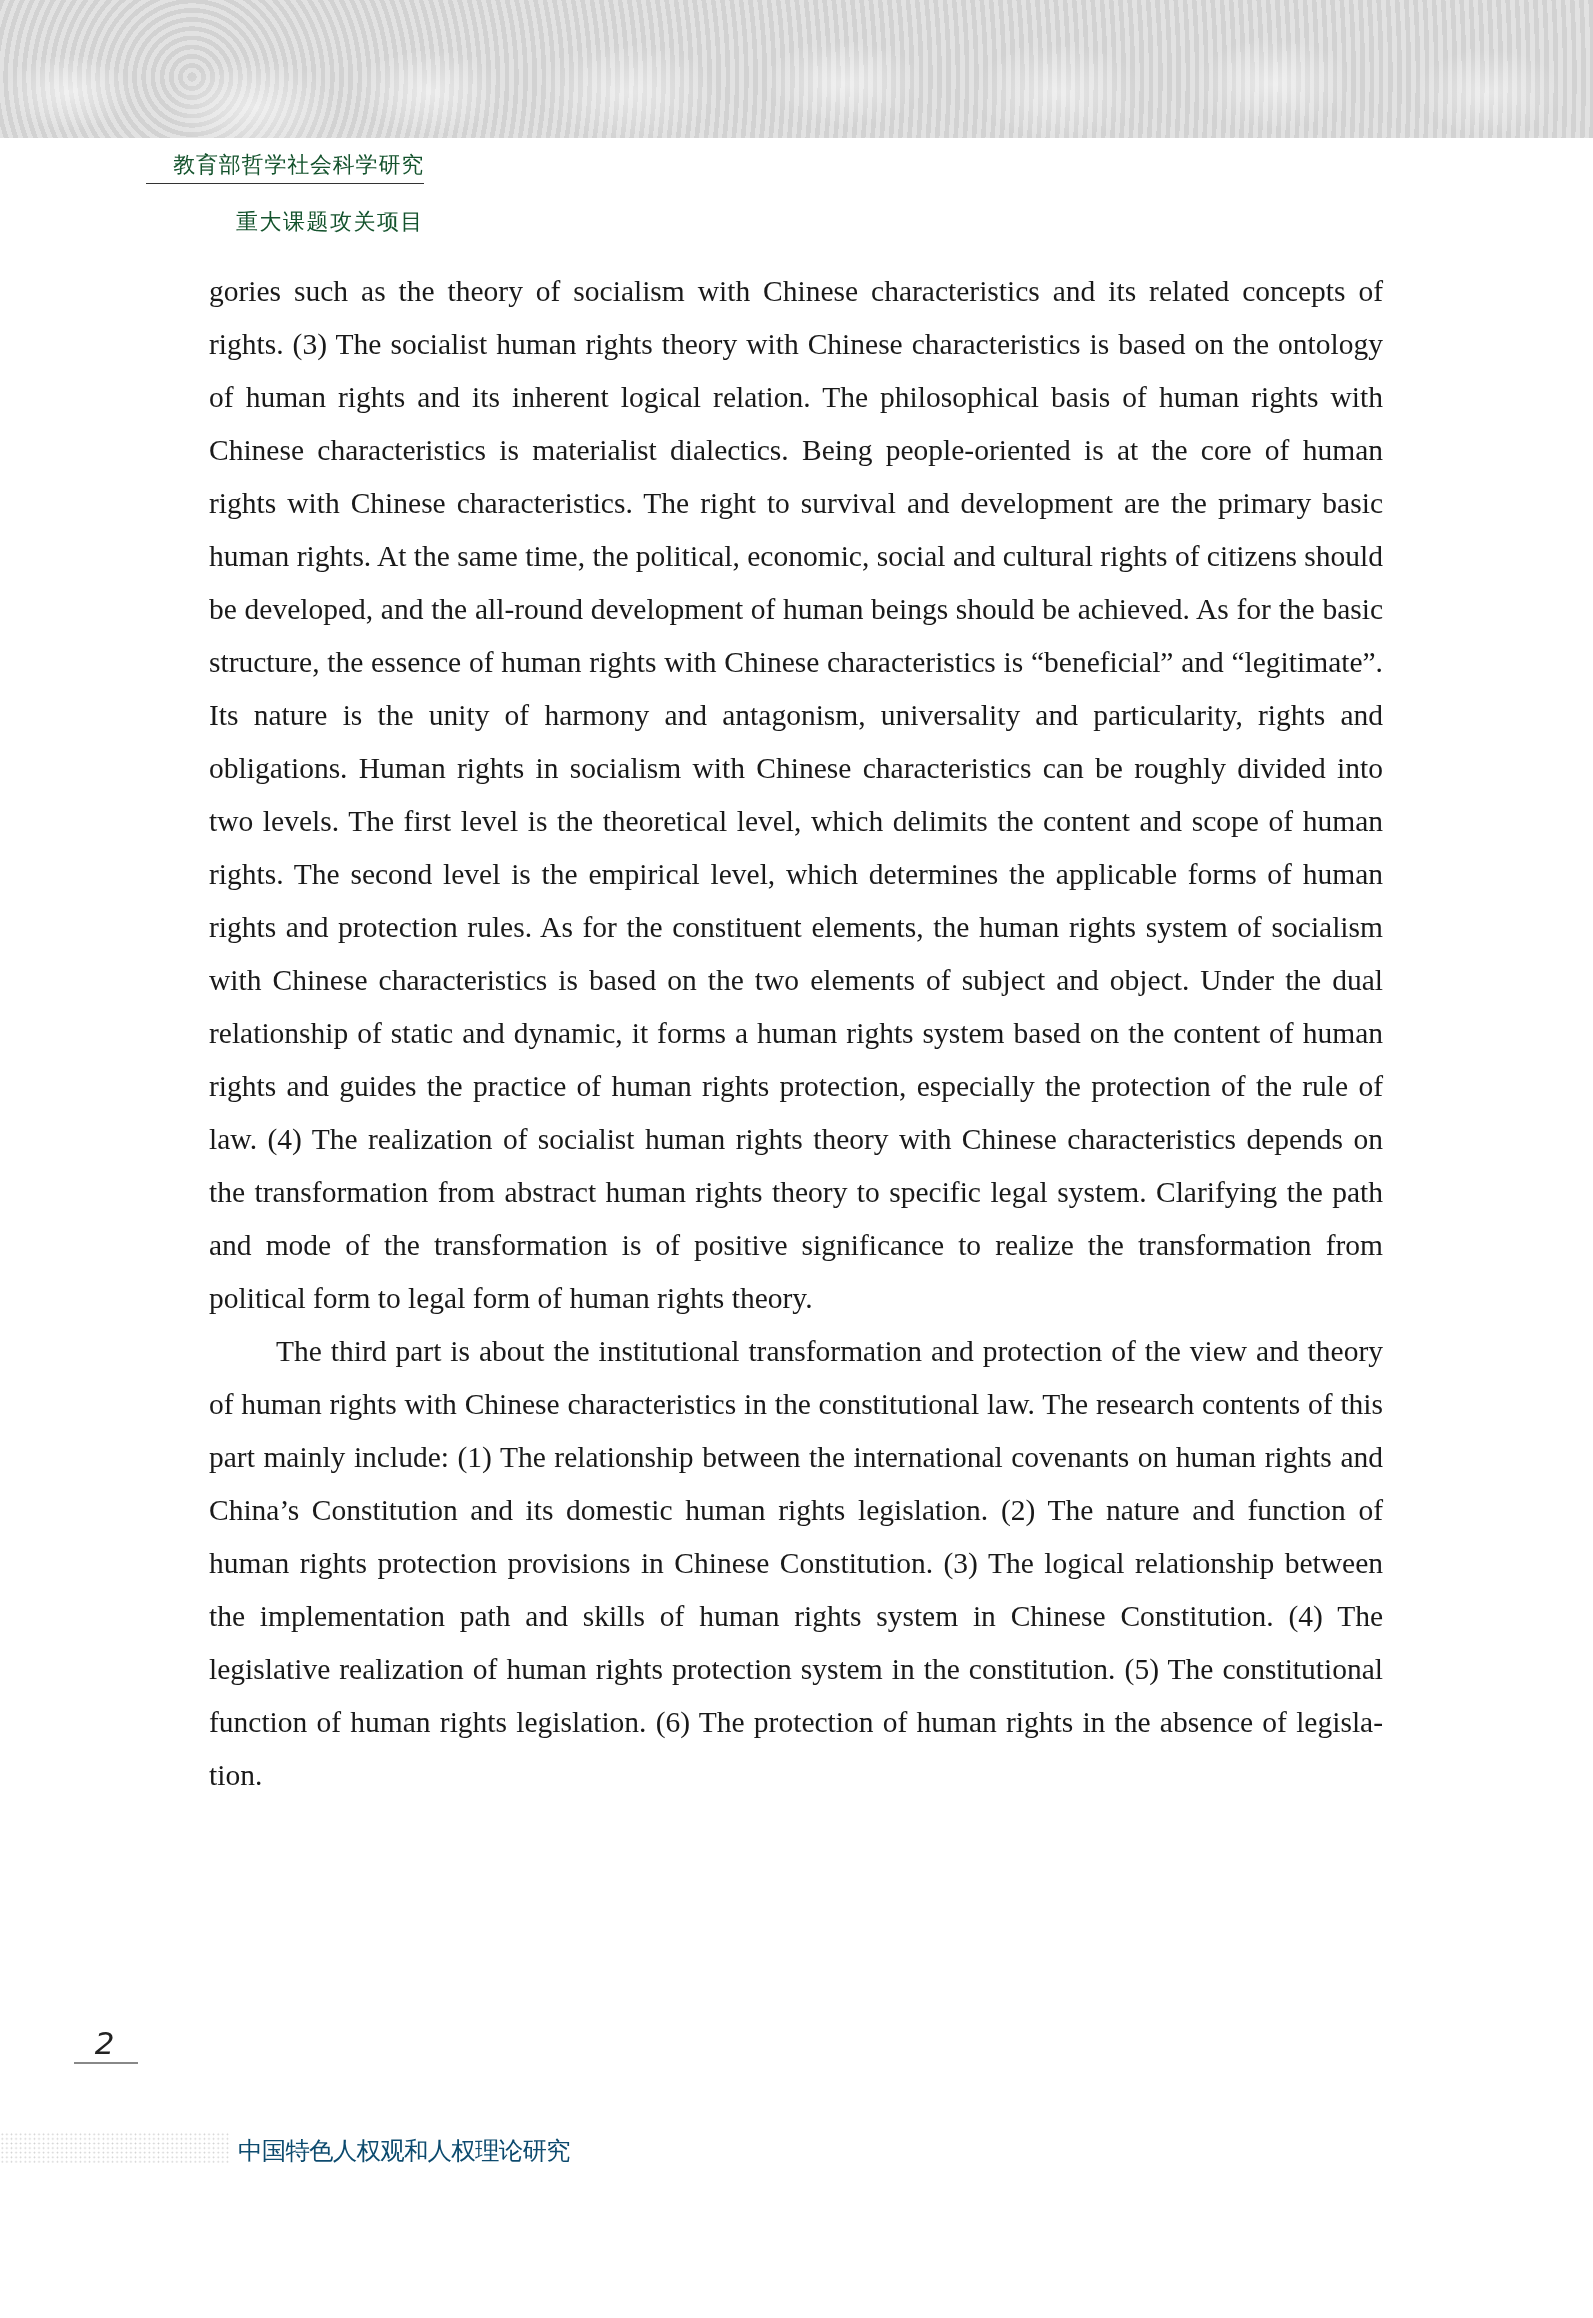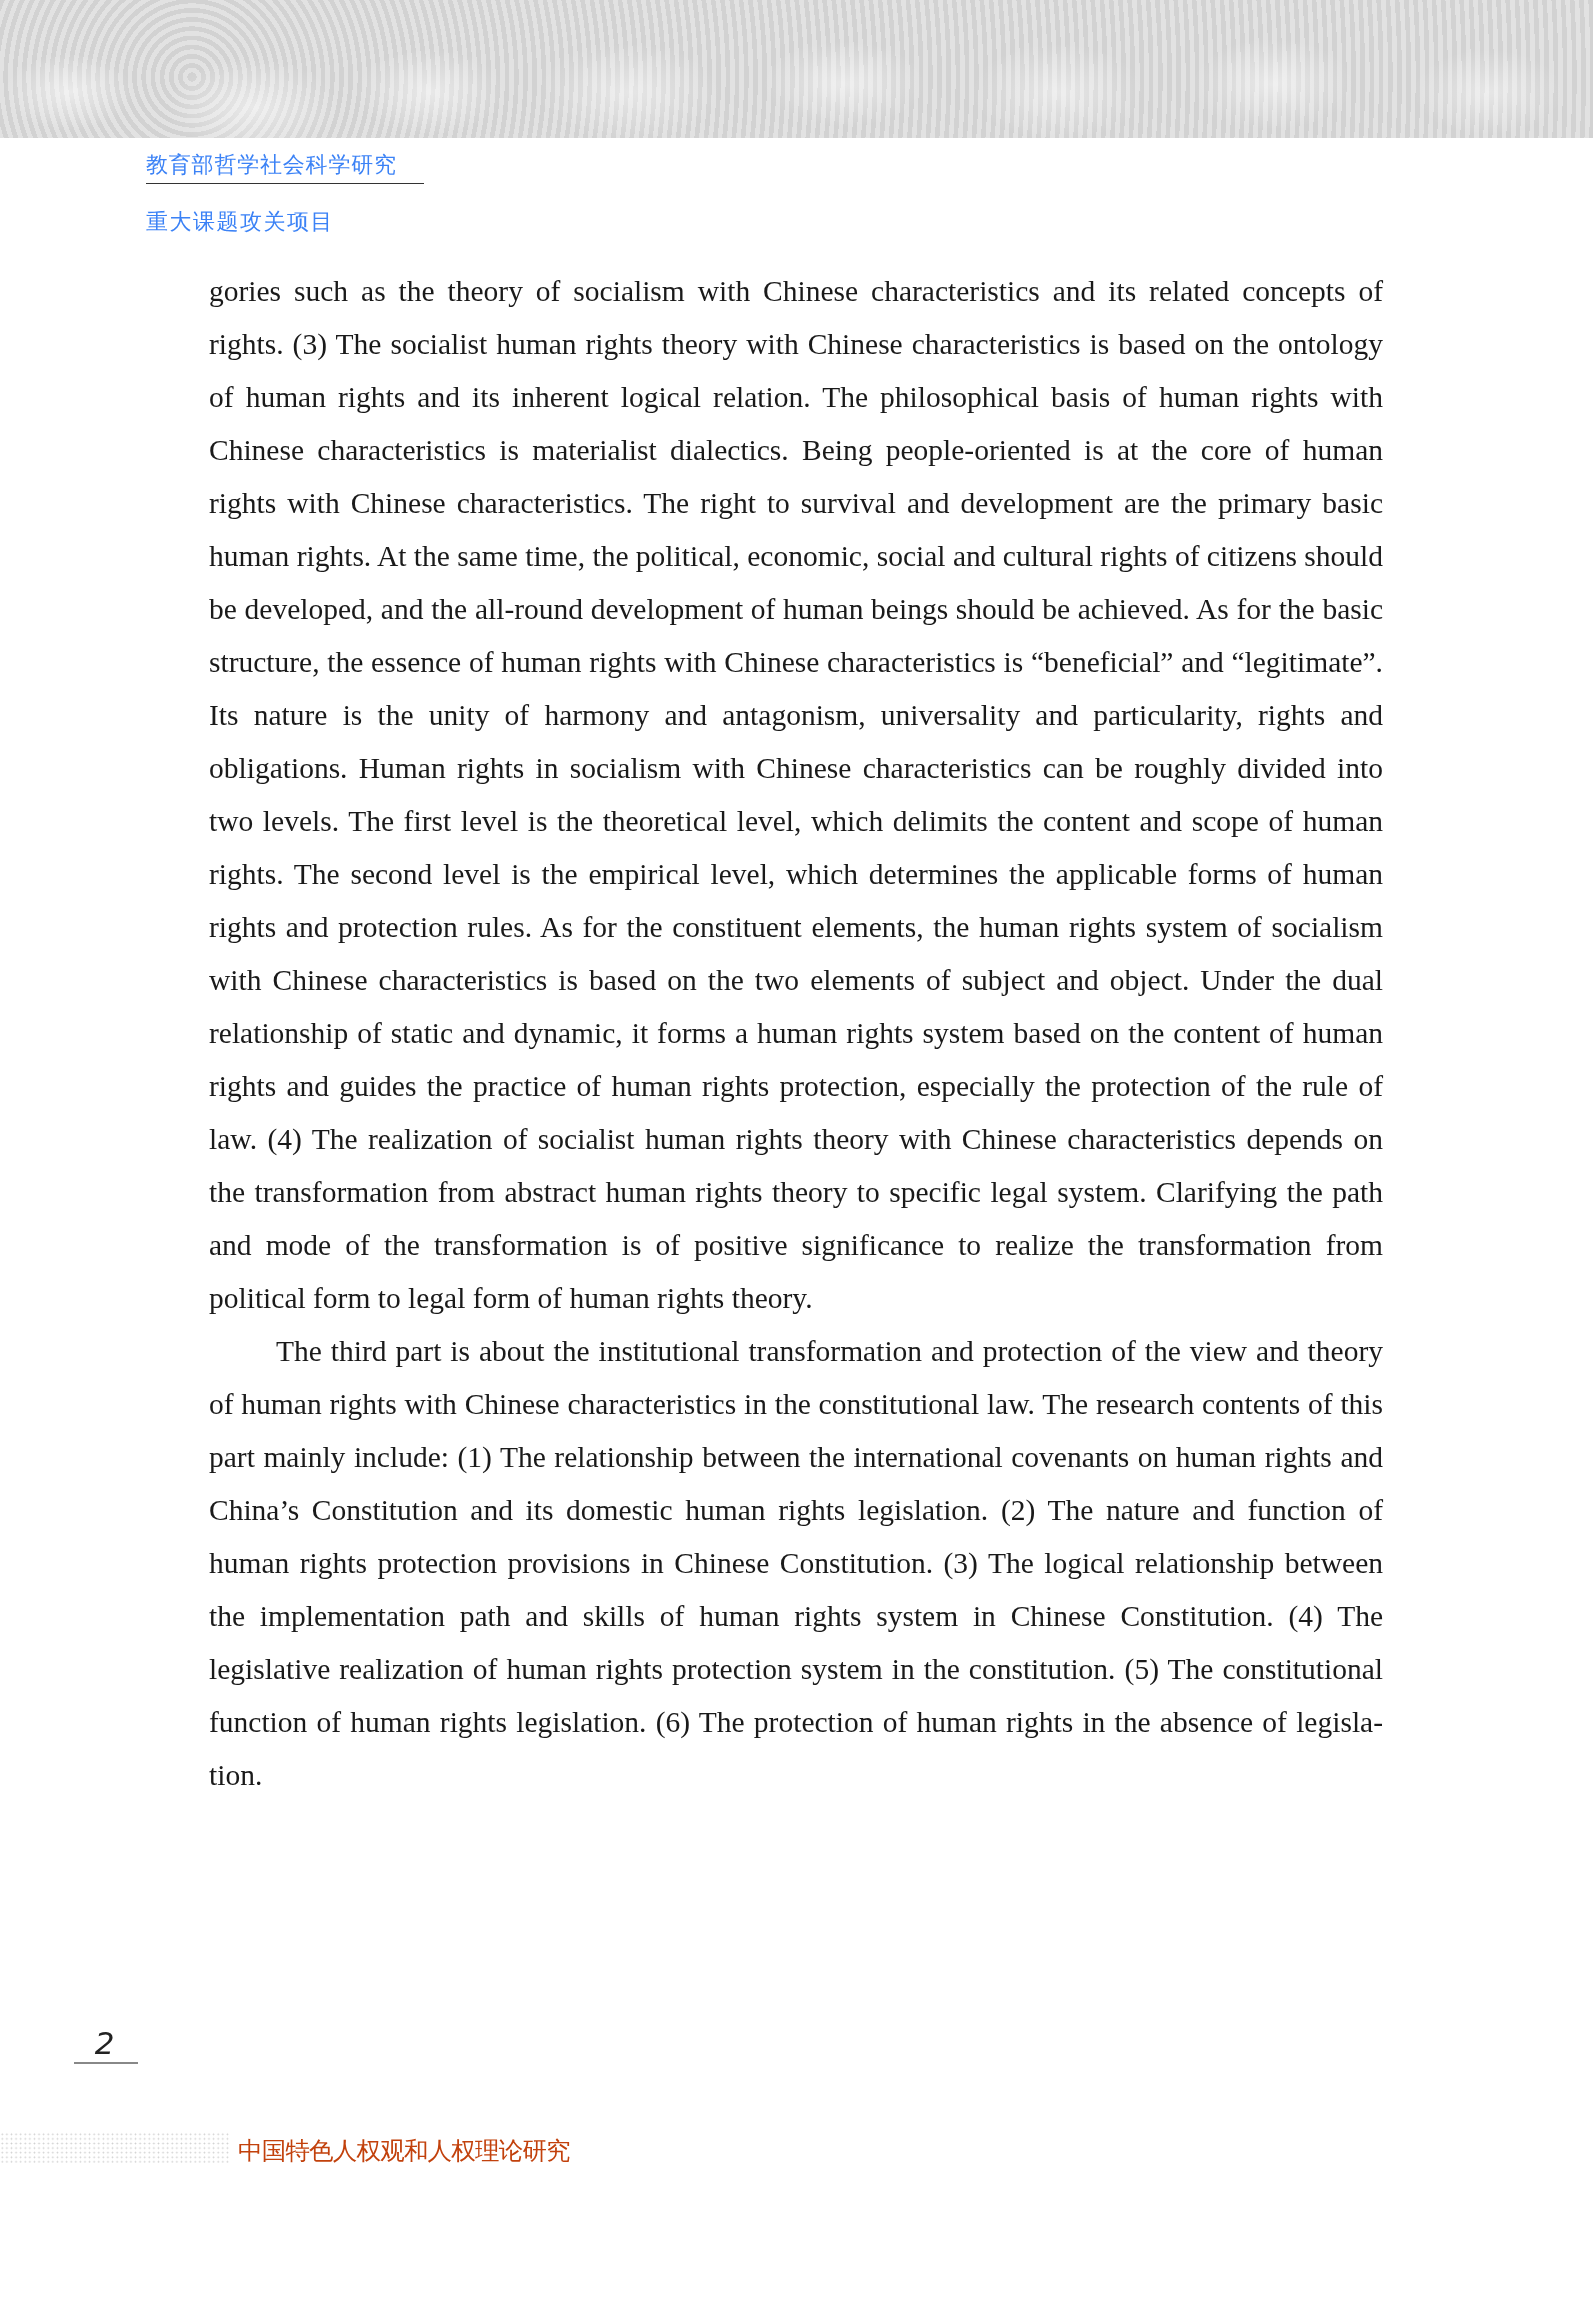--- a/index.html
+++ b/index.html
@@ -10,31 +10,31 @@
       radial-gradient(ellipse 123px 69px at 253px 107px, rgba(255,255,255,0.5), rgba(255,255,255,0) 70%),
       radial-gradient(ellipse 107px 61px at 430px 92px, rgba(255,255,255,0.5), rgba(255,255,255,0) 70%),
       radial-gradient(ellipse 130px 69px at 629px 92px, rgba(255,255,255,0.45), rgba(255,255,255,0) 70%),
       radial-gradient(ellipse 115px 61px at 844px 84px, rgba(255,255,255,0.5), rgba(255,255,255,0) 70%),
       radial-gradient(ellipse 123px 69px at 1058px 92px, rgba(255,255,255,0.45), rgba(255,255,255,0) 70%),
       radial-gradient(ellipse 115px 65px at 1273px 84px, rgba(255,255,255,0.5), rgba(255,255,255,0) 70%),
       radial-gradient(ellipse 107px 61px at 1488px 92px, rgba(255,255,255,0.45), rgba(255,255,255,0) 70%),
       repeating-radial-gradient(circle at 192px 77px, #d2d2d2 0 4.6px, #e2e2e2 4.6px 9.2px),
       #d9d9d9;
   }
-  .series { position:absolute; left:146px; top:150px; width:278px; text-align:left; font-family:"DejaVu Sans", sans-serif; color:#3b82f6; }
+  .series { position:absolute; left:146px; top:150px; width:278px; text-align:right; font-family:"DejaVu Sans", sans-serif; color:#14532d; }
   .series .l1 { font-size:22px; letter-spacing:0.8px; padding-bottom:3.1px; border-bottom:1.5px solid #333; }
   .series .l2 { font-size:22px; letter-spacing:1.5px; padding-top:3.1px;margin-top:20px; }
   .content { position:absolute; left:209px; top:265px; width:1174px; font-size:29.5px; line-height:53px; text-align:justify; }
   .content p { margin:0; hyphens:manual; }
   .content p.indent { text-indent:67px; }
   .page-num { position:absolute; left:74px; top:2025px; width:61px; text-align:center; font-family:"DejaVu Sans", sans-serif; font-style:italic; font-size:31px; color:#222; }
   .page-num-rule { position:absolute; left:74px; top:2062px; width:64px; height:1.5px; background:#888; }
   .dots { position:absolute; left:0; top:2132px; width:230px; height:31px;
     background-image: radial-gradient(circle, #cfcfcf 0.8px, transparent 1px); background-size:4.6px 4.6px; }
-  .book-title { position:absolute; left:238px; top:2134px; font-family:"DejaVu Sans", sans-serif; font-size:24.5px; color:#c2410c; letter-spacing:-0.8px; }
+  .book-title { position:absolute; left:238px; top:2134px; font-family:"DejaVu Sans", sans-serif; font-size:24.5px; color:#0c4a6e; letter-spacing:-0.8px; }
 </style>
 </head>
 <body>
 
 <div class="banner"></div>
 
 <div class="series">
   <div class="l1">教育部哲学社会科学研究</div>
   <div class="l2">重大课题攻关项目</div>
 </div>

